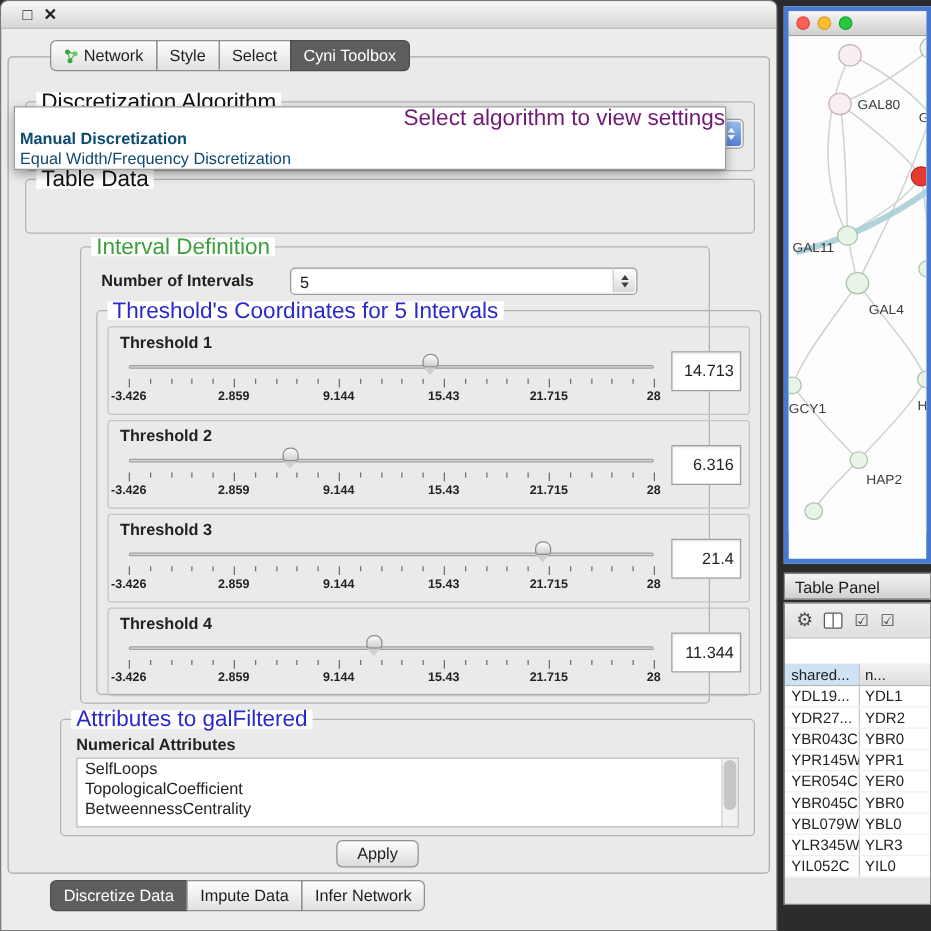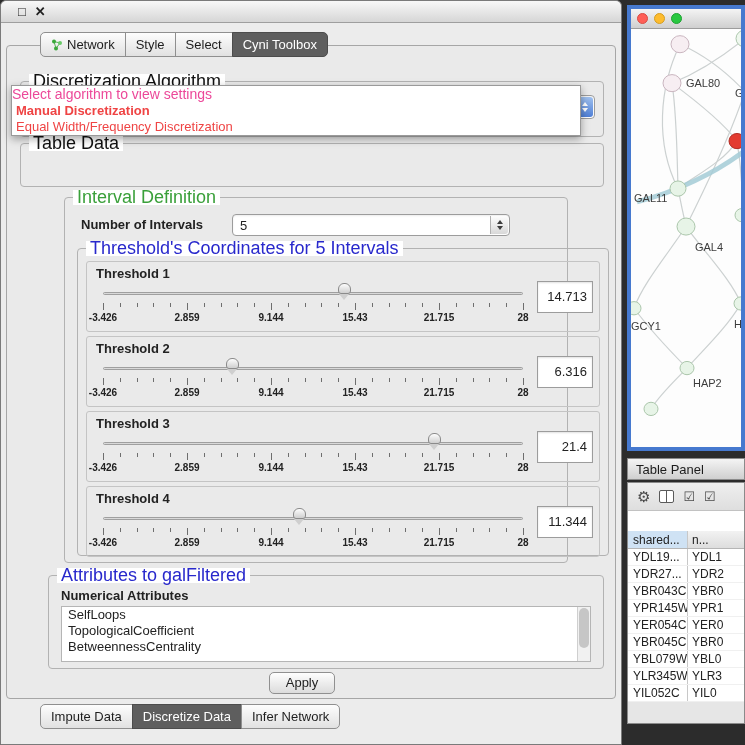--- a/index.html
+++ b/index.html
@@ -48,22 +48,22 @@
         justify-content:center; gap:2px; }
   .cap .arr-up   { width:0; height:0; border-left:3px solid transparent; border-right:3px solid transparent; border-bottom:4px solid #3c3c3c; }
   .cap .arr-down { width:0; height:0; border-left:3px solid transparent; border-right:3px solid transparent; border-top:4px solid #3c3c3c; }
   .cap.blue { background:linear-gradient(#9fc0ee,#4f7fd6); border-left:1px solid #3c69ba; }
   .cap.blue .arr-up   { border-bottom-color:#fff; }
   .cap.blue .arr-down { border-top-color:#fff; }
 
   
   .popup { position:absolute; left:10px; top:84px; width:570px; height:51px; background:#fff;
         border:1px solid #9a9a9a; box-shadow:0 3px 8px rgba(0,0,0,.35); z-index:40; padding-top:1px; }
-  .popup-placeholder { text-align:left; color:#ec4899; font-size:14px; height:16px; line-height:15px; }
-  .popup-item { padding-left:4px; font-size:13px; height:16px; line-height:16px; color:#ef4444; }
+  .popup-placeholder { text-align:right; color:#701a75; font-size:18px; height:16px; line-height:15px; }
+  .popup-item { padding-left:4px; font-size:13px; height:16px; line-height:16px; color:#0c4a6e; }
   .popup-item.bold { font-weight:bold; }
 
   
   .threshold-box { position:relative; height:71px; margin:0 8px 4px 8px; border:1px solid #c4c4c4;
         border-radius:3px; }
   .th-label { position:absolute; left:9px; top:4px; font-weight:bold; font-size:13px; }
   .value-box { position:absolute; right:6px; top:19px; width:56px; height:32px; background:#fff;
         border:1px solid #9c9c9c; box-shadow:inset 0 1px 2px rgba(0,0,0,.12); line-height:30px;
         text-align:right; padding-right:5px; font-size:13px; }
   .slider { position:absolute; left:16px; right:76px; top:20px; height:48px; }
@@ -393,25 +393,25 @@
         </div>
       <div class="vscroll">
         <div class="vthumb"></div>
       </div>
     </div>
   </div>
 
   <div class="apply-btn">Apply</div>
 
   <div class="tabbar bottom">
+    <div class="tab selected">
+        <span>Discretize Data</span>
+      </div>
     <div class="tab">
         <span>Impute Data</span>
-      </div>
-    <div class="tab selected">
-        <span>Discretize Data</span>
       </div>
     <div class="tab">
         <span>Infer Network</span>
       </div>
   </div>
 </div>
 
 <div class="net-window">
   <div class="net-titlebar">
     <span class="light red"></span>

